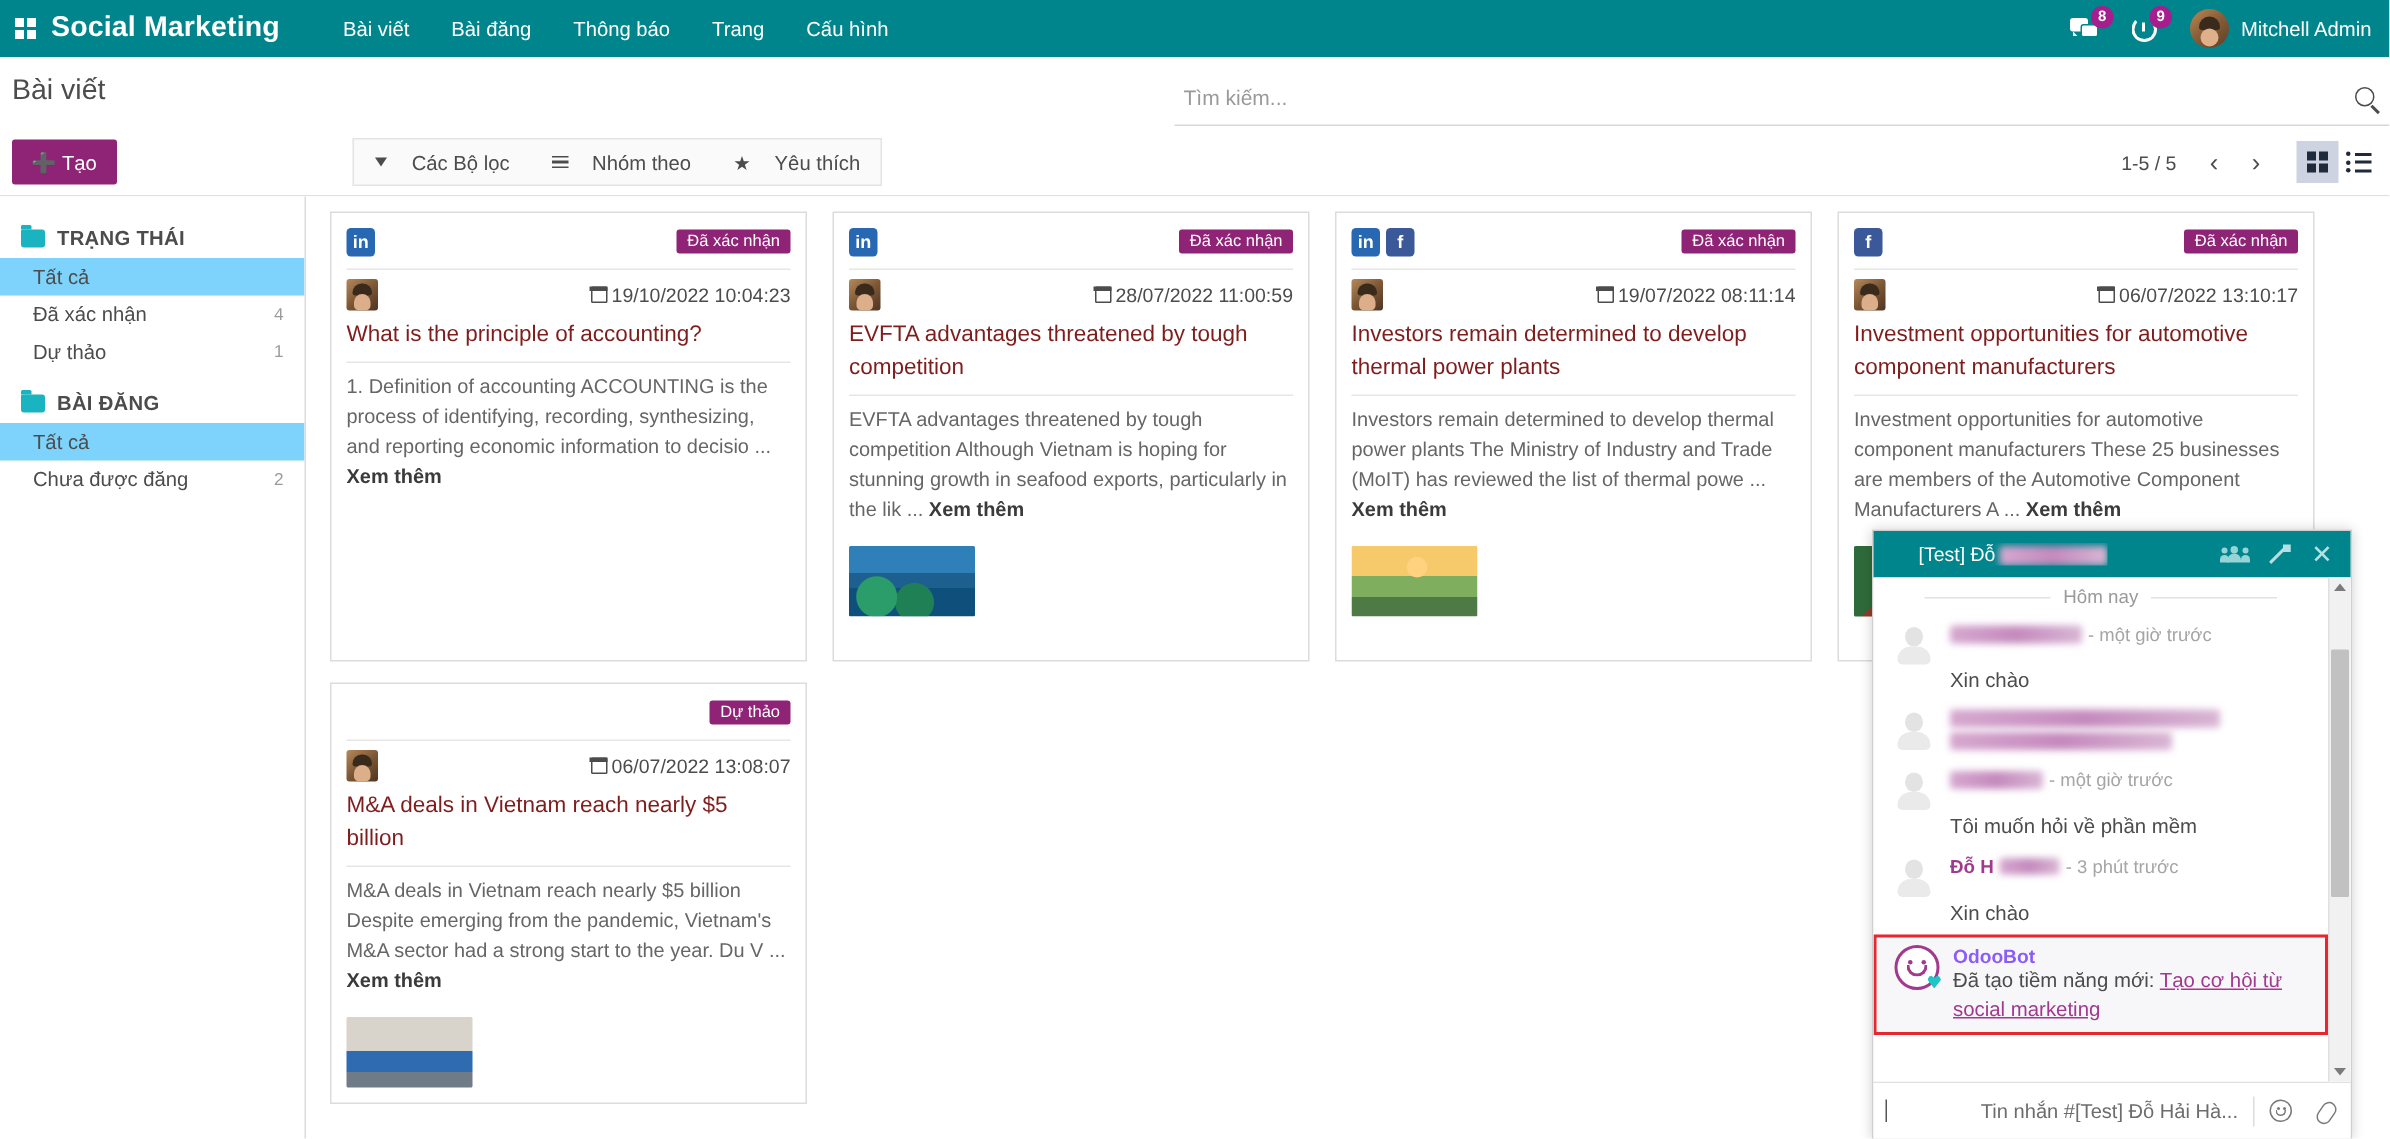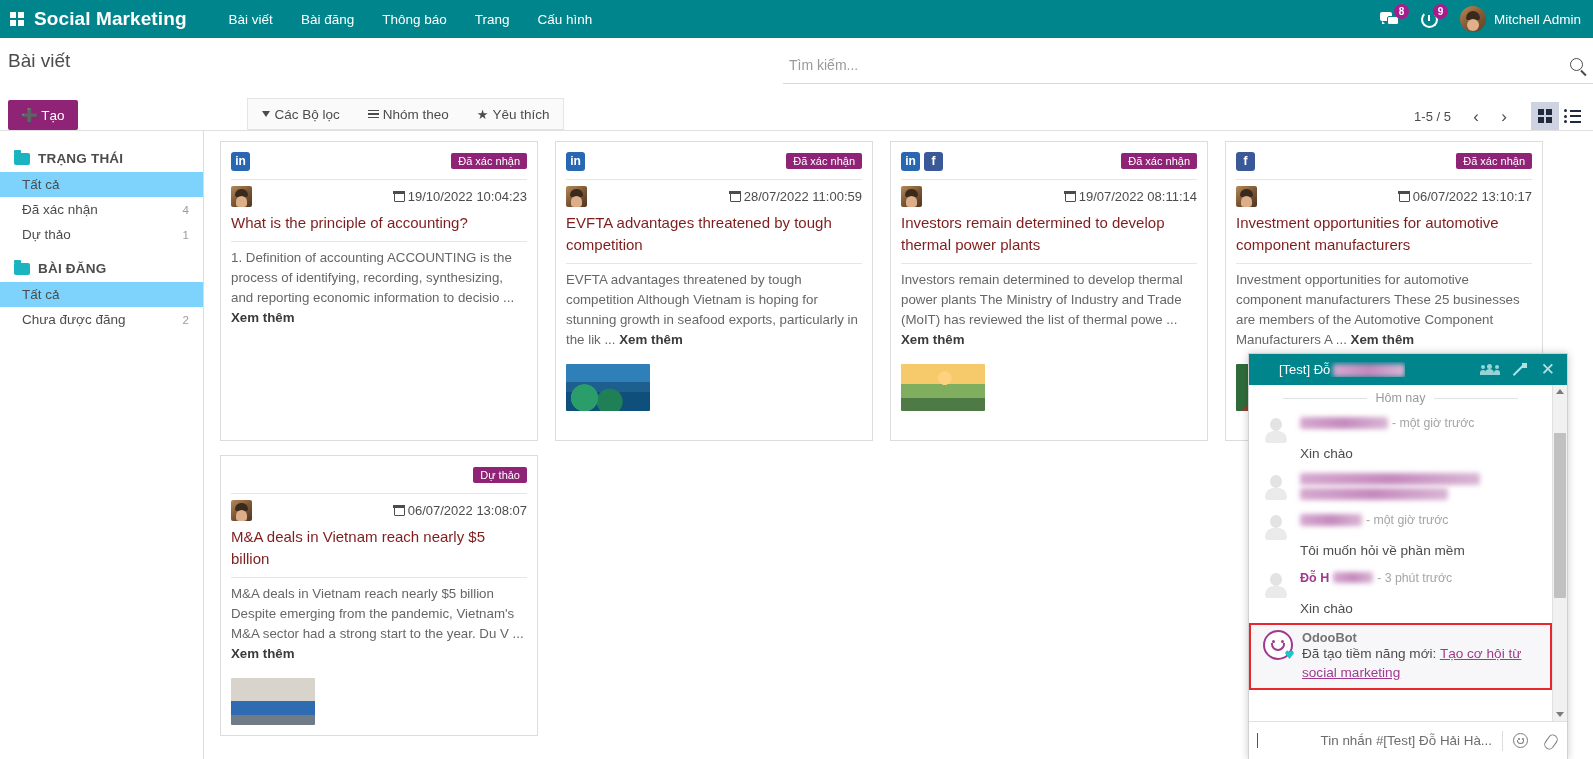--- a/index.html
+++ b/index.html
@@ -116,35 +116,35 @@
   .search-icon-btn {
     width: 34px; height: 30px; display: flex; align-items: center; justify-content: center;
     cursor: pointer;
   }
   .mag { width: 13px; height: 13px; border: 1.8px solid #4c4c4c; border-radius: 50%; position: relative; }
   .mag::after {
     content:""; position:absolute; right:-5px; bottom:-4px; width: 7px; height: 1.8px;
     background: #4c4c4c; transform: rotate(45deg);
   }
 
-  .cp-row2 { display: flex; align-items: flex-end; height: 44px; padding: 0 6px 0 8px; }
+  .cp-row2 { display: flex; align-items: center; height: 44px; padding: 0 6px 0 8px; }
   .create-btn {
     background: #8f2376; color: #fff; border: none; font-size: 13.5px;
     padding: 7px 13px; cursor: pointer; border-radius: 2px;
     font-family: "Liberation Sans", sans-serif; white-space: nowrap;
   }
   .filtergroup {
     margin-left: auto; margin-right: auto;
     display: flex; align-items: center;
     background: #fafafa; border: 1px solid #e4e4e4;
     height: 32px; position: relative; left: -170px;
   }
   .filtergroup .fitem {
     font-size: 13.5px; color: #4c4c4c; padding: 0 14px; cursor: pointer;
-    display: flex; align-items: center; gap: 4px; height: 100%;
+    display: flex; align-items: center; gap: 16px; height: 100%;
     white-space: nowrap;
   }
   .caret-down {
     width:0;height:0;border-left:4.5px solid transparent;border-right:4.5px solid transparent;
     border-top:6px solid #4c4c4c; display:inline-block;
   }
   .hamb { display:inline-flex; flex-direction:column; gap:2px; }
   .hamb i { display:block; width:11px; height:1.6px; background:#4c4c4c; }
   .star { color:#4c4c4c; font-size: 13px; }
 
@@ -378,21 +378,21 @@
   .bot-avatar .eye.r { right: 7px; }
   .bot-avatar .smile {
     position:absolute; left:6px; top:11px; width:14px; height:8px;
     border: 2px solid #a1398f; border-top: none; border-radius: 0 0 14px 14px;
   }
   .bot-avatar .heart {
     position: absolute; right: -3px; bottom: -1px; width: 9px; height: 9px;
     background: #1fc6c6;
     clip-path: polygon(50% 100%, 0 35%, 12% 10%, 30% 5%, 50% 22%, 70% 5%, 88% 10%, 100% 35%);
   }
-  .bot-name { font-weight: bold; color: #737373; font-size: 12.8px; }
+  .bot-name { font-weight: bold; color: #8b5cf6; font-size: 12.8px; }
   .bot-text { font-size: 13.6px; color: #4c4c4c; line-height: 1.38; }
   .bot-link { color: #a1398f; }
 
   .chat-vscroll {
     width: 15px; background: #f1f1f1; border-left: 1px solid #e0e0e0;
     position: relative; flex: 0 0 auto;
   }
   .chat-vscroll .up, .chat-vscroll .down {
     position: absolute; left: 3px; width: 0; height: 0;
     border-left: 4.5px solid transparent; border-right: 4.5px solid transparent;

